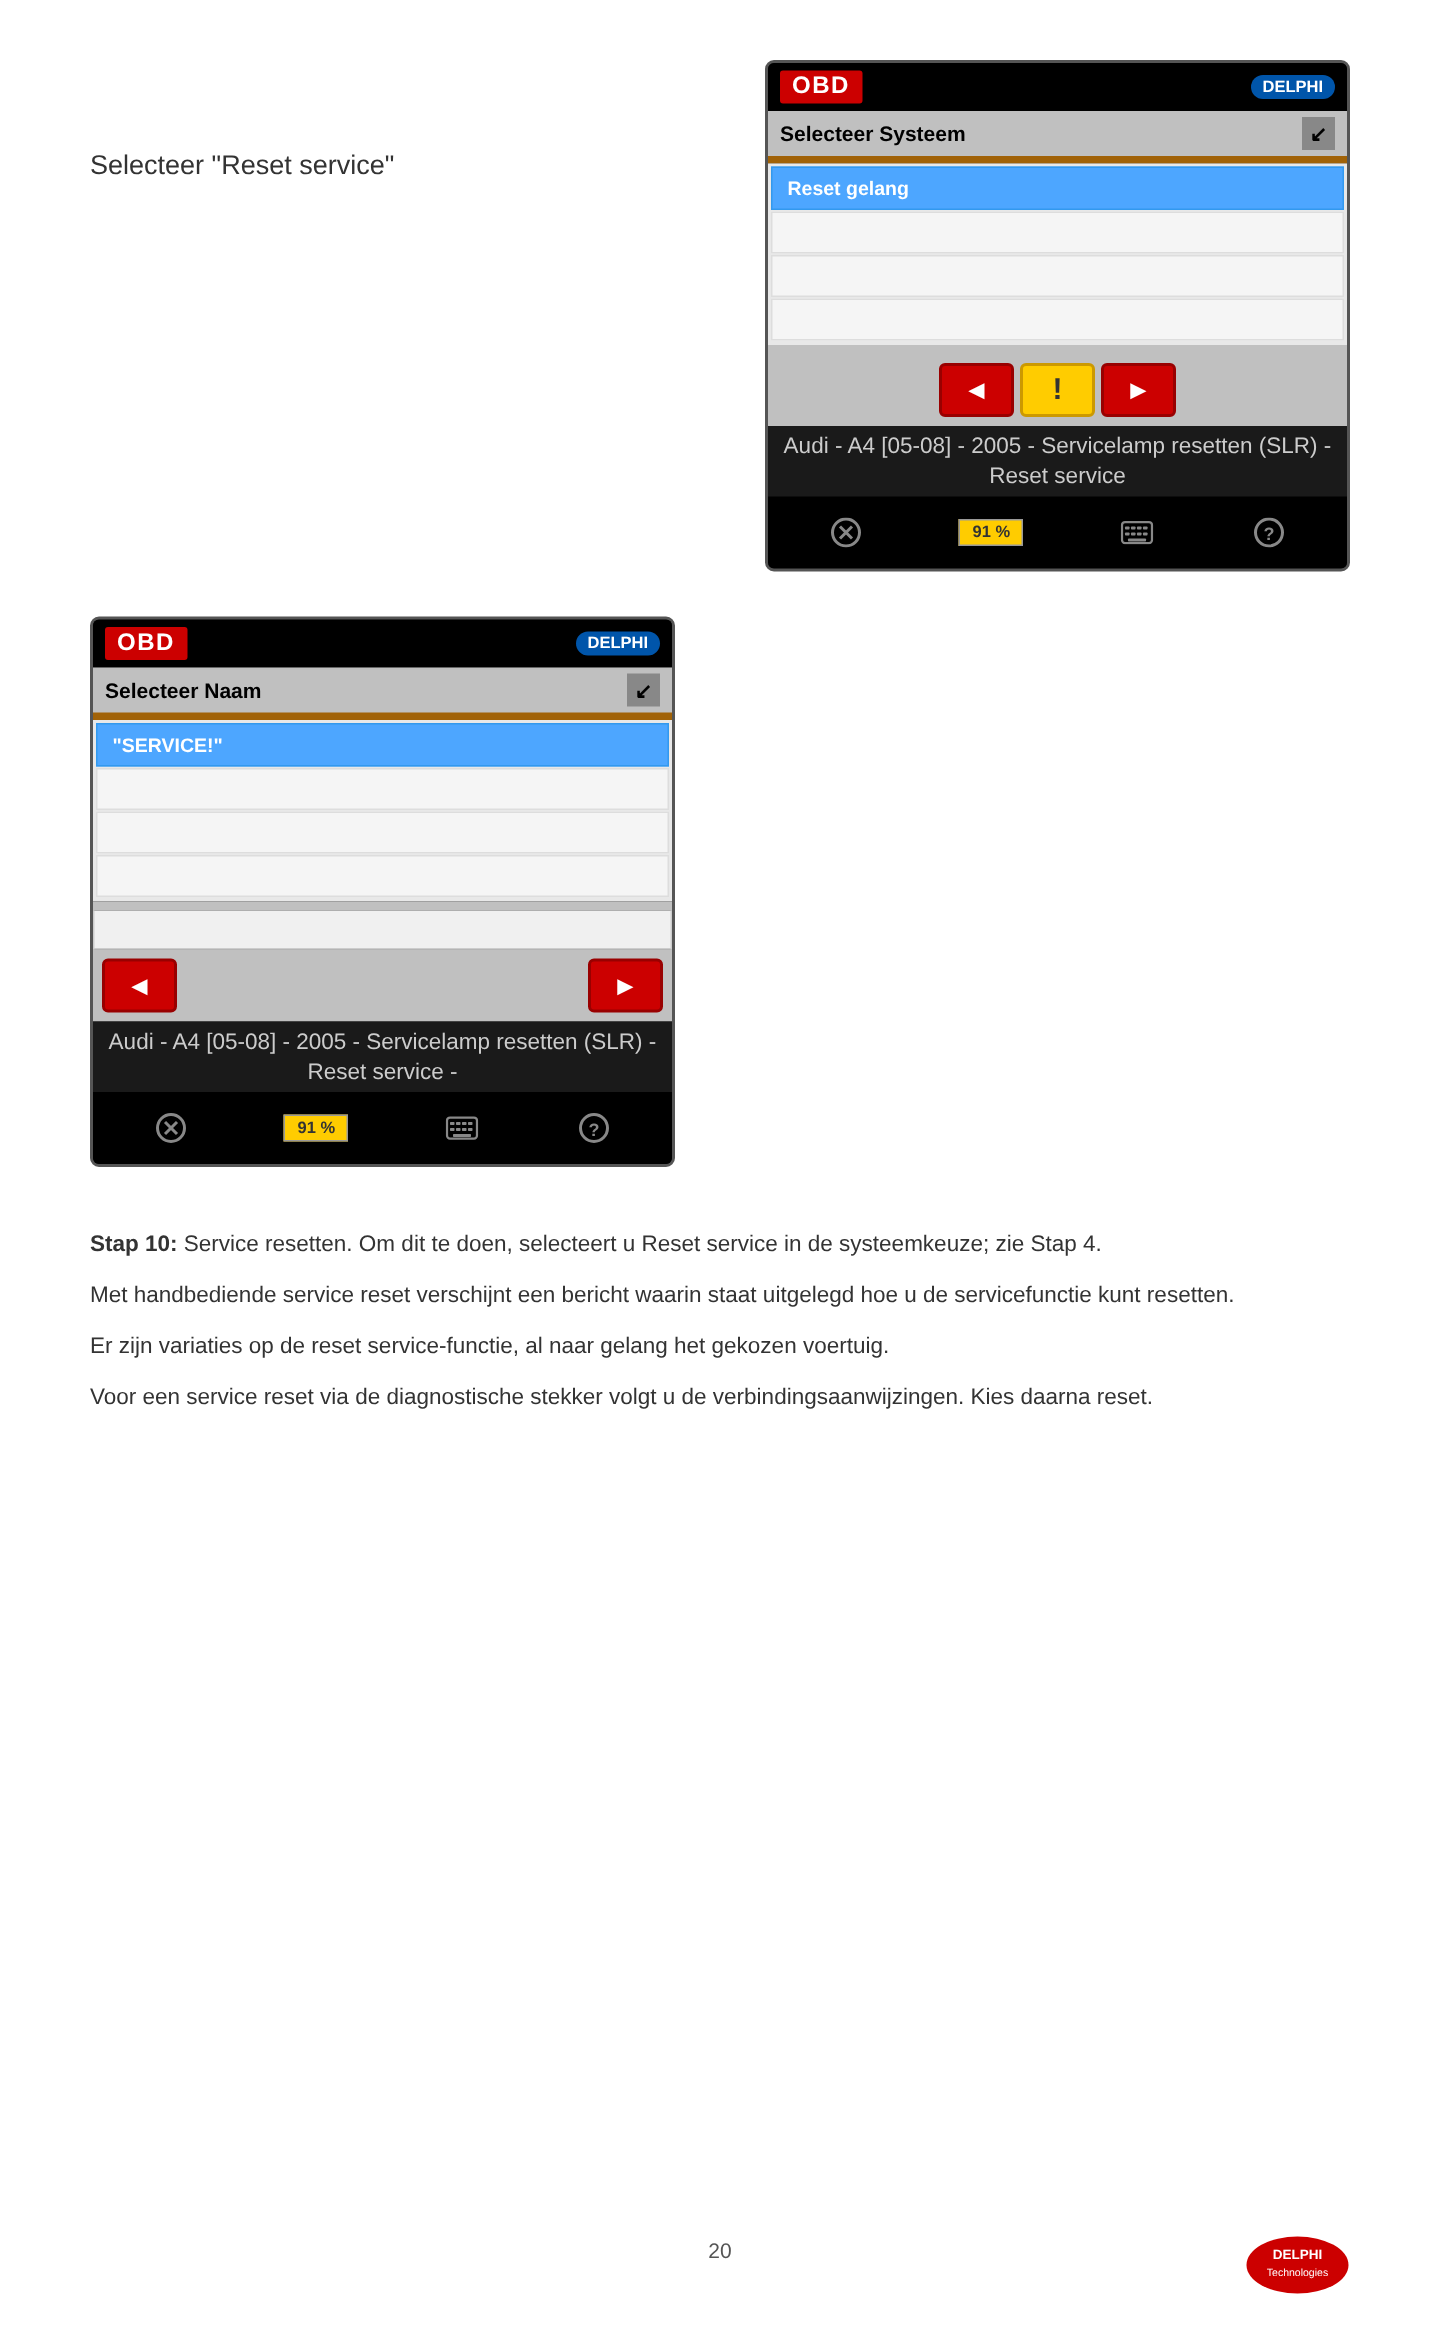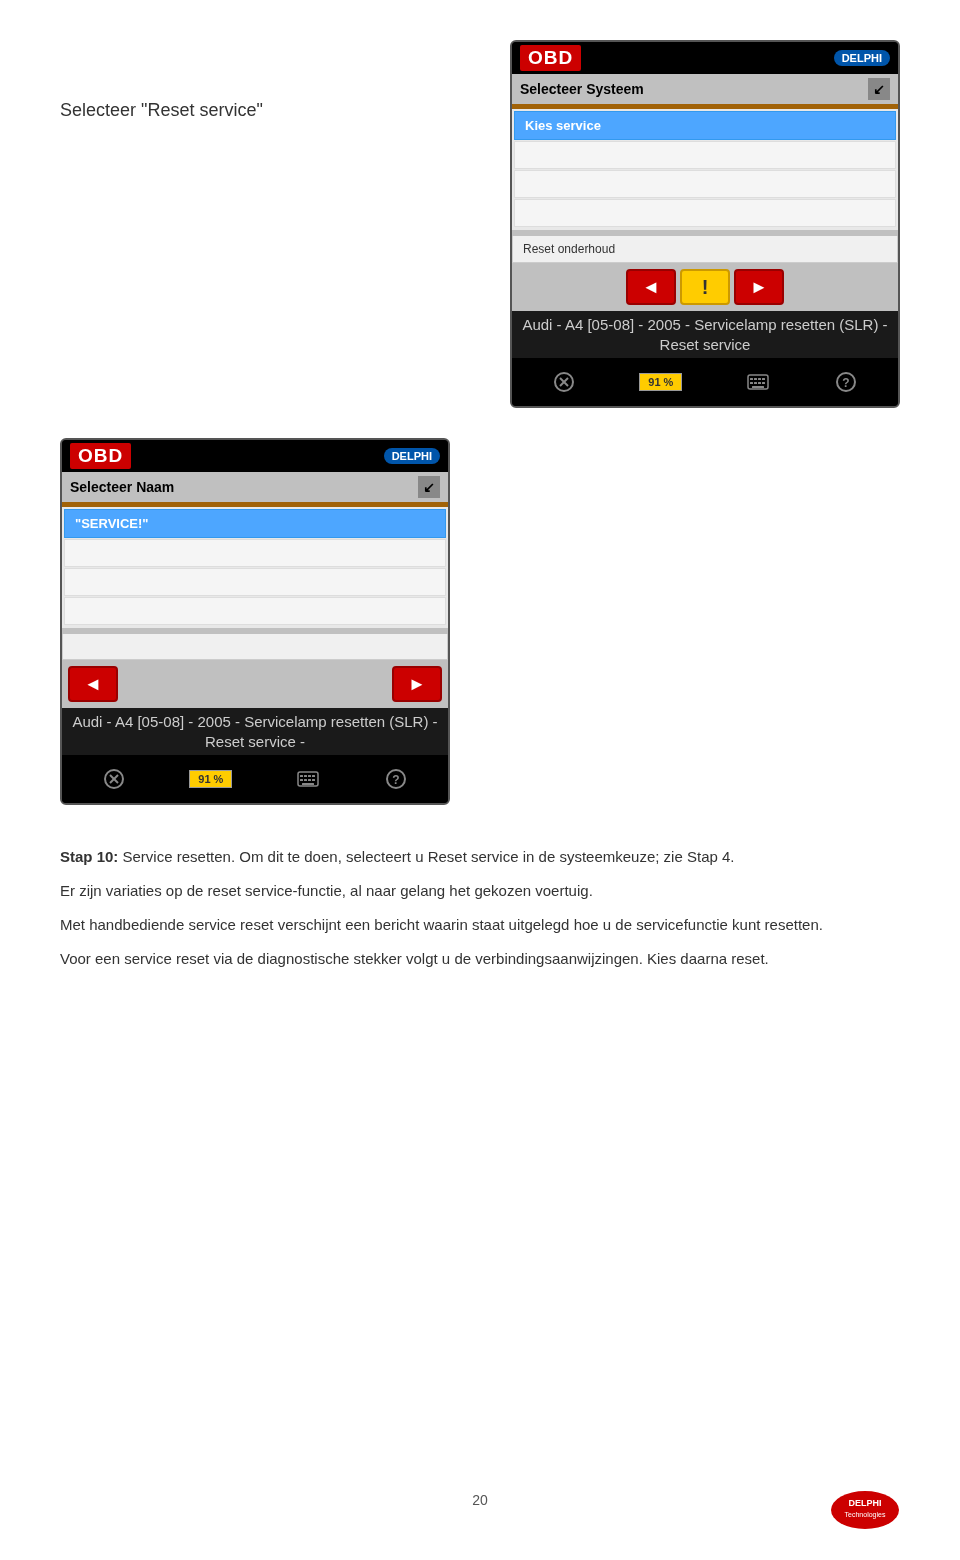--- a/index.html
+++ b/index.html
@@ -54,21 +54,21 @@
     .obd-header {
       display: flex;
       justify-content: space-between;
       align-items: center;
       background: #000;
       padding: 4px 8px;
       height: 32px;
     }
 
     .obd-logo {
-      font-size: 19px;
+      font-size: 16px;
       font-weight: bold;
       color: white;
       background: #cc0000;
       padding: 2px 8px;
       border-radius: 2px;
       letter-spacing: 1px;
     }
 
     .delphi-logo {
       font-size: 11px;
@@ -277,29 +277,28 @@
       </div>
 
       <div class="screen-title-bar">
         <span>Selecteer Systeem</span>
         <div class="screen-title-icon">
           <span>↙</span>
         </div>
       </div>
 
       <div class="list-area">
-        <div class="list-item-selected">Kies service</div>
+        <div class="list-item-selected">Reset gelang</div>
         <div class="list-item-empty"></div>
         <div class="list-item-empty"></div>
         <div class="list-item-empty"></div>
       </div>
 
       <div style="height:6px; background:#c0c0c0;"></div>
 
-      <div class="list-item-normal">Reset onderhoud</div>
 
       <div class="nav-bar">
         <div class="nav-btn nav-btn-red">
           <span>◄</span>
         </div>
         <div class="nav-btn nav-btn-yellow">
           <span>!</span>
         </div>
         <div class="nav-btn nav-btn-red">
           <span>►</span>
@@ -416,22 +415,22 @@
         </div>
       </div>
     </div>
 
   </div>
 
   <div class="text-section">
     <p>
       <span class="step-bold">Stap 10:</span><span> Service resetten. Om dit te doen, selecteert u Reset service in de systeemkeuze; zie Stap 4.</span>
     </p>
+    <p>Met handbediende service reset verschijnt een bericht waarin staat uitgelegd hoe u de servicefunctie kunt resetten.</p>
     <p>Er zijn variaties op de reset service-functie, al naar gelang het gekozen voertuig.</p>
-    <p>Met handbediende service reset verschijnt een bericht waarin staat uitgelegd hoe u de servicefunctie kunt resetten.</p>
     <p>Voor een service reset via de diagnostische stekker volgt u de verbindingsaanwijzingen. Kies daarna reset.</p>
   </div>
 
 </div>
 
 <div class="page-number">20</div>
 
 <div class="delphi-footer-logo">
   <svg width="70" height="40" viewBox="0 0 70 40">
     <ellipse cx="35" cy="20" rx="34" ry="19" fill="#cc0000"></ellipse>

